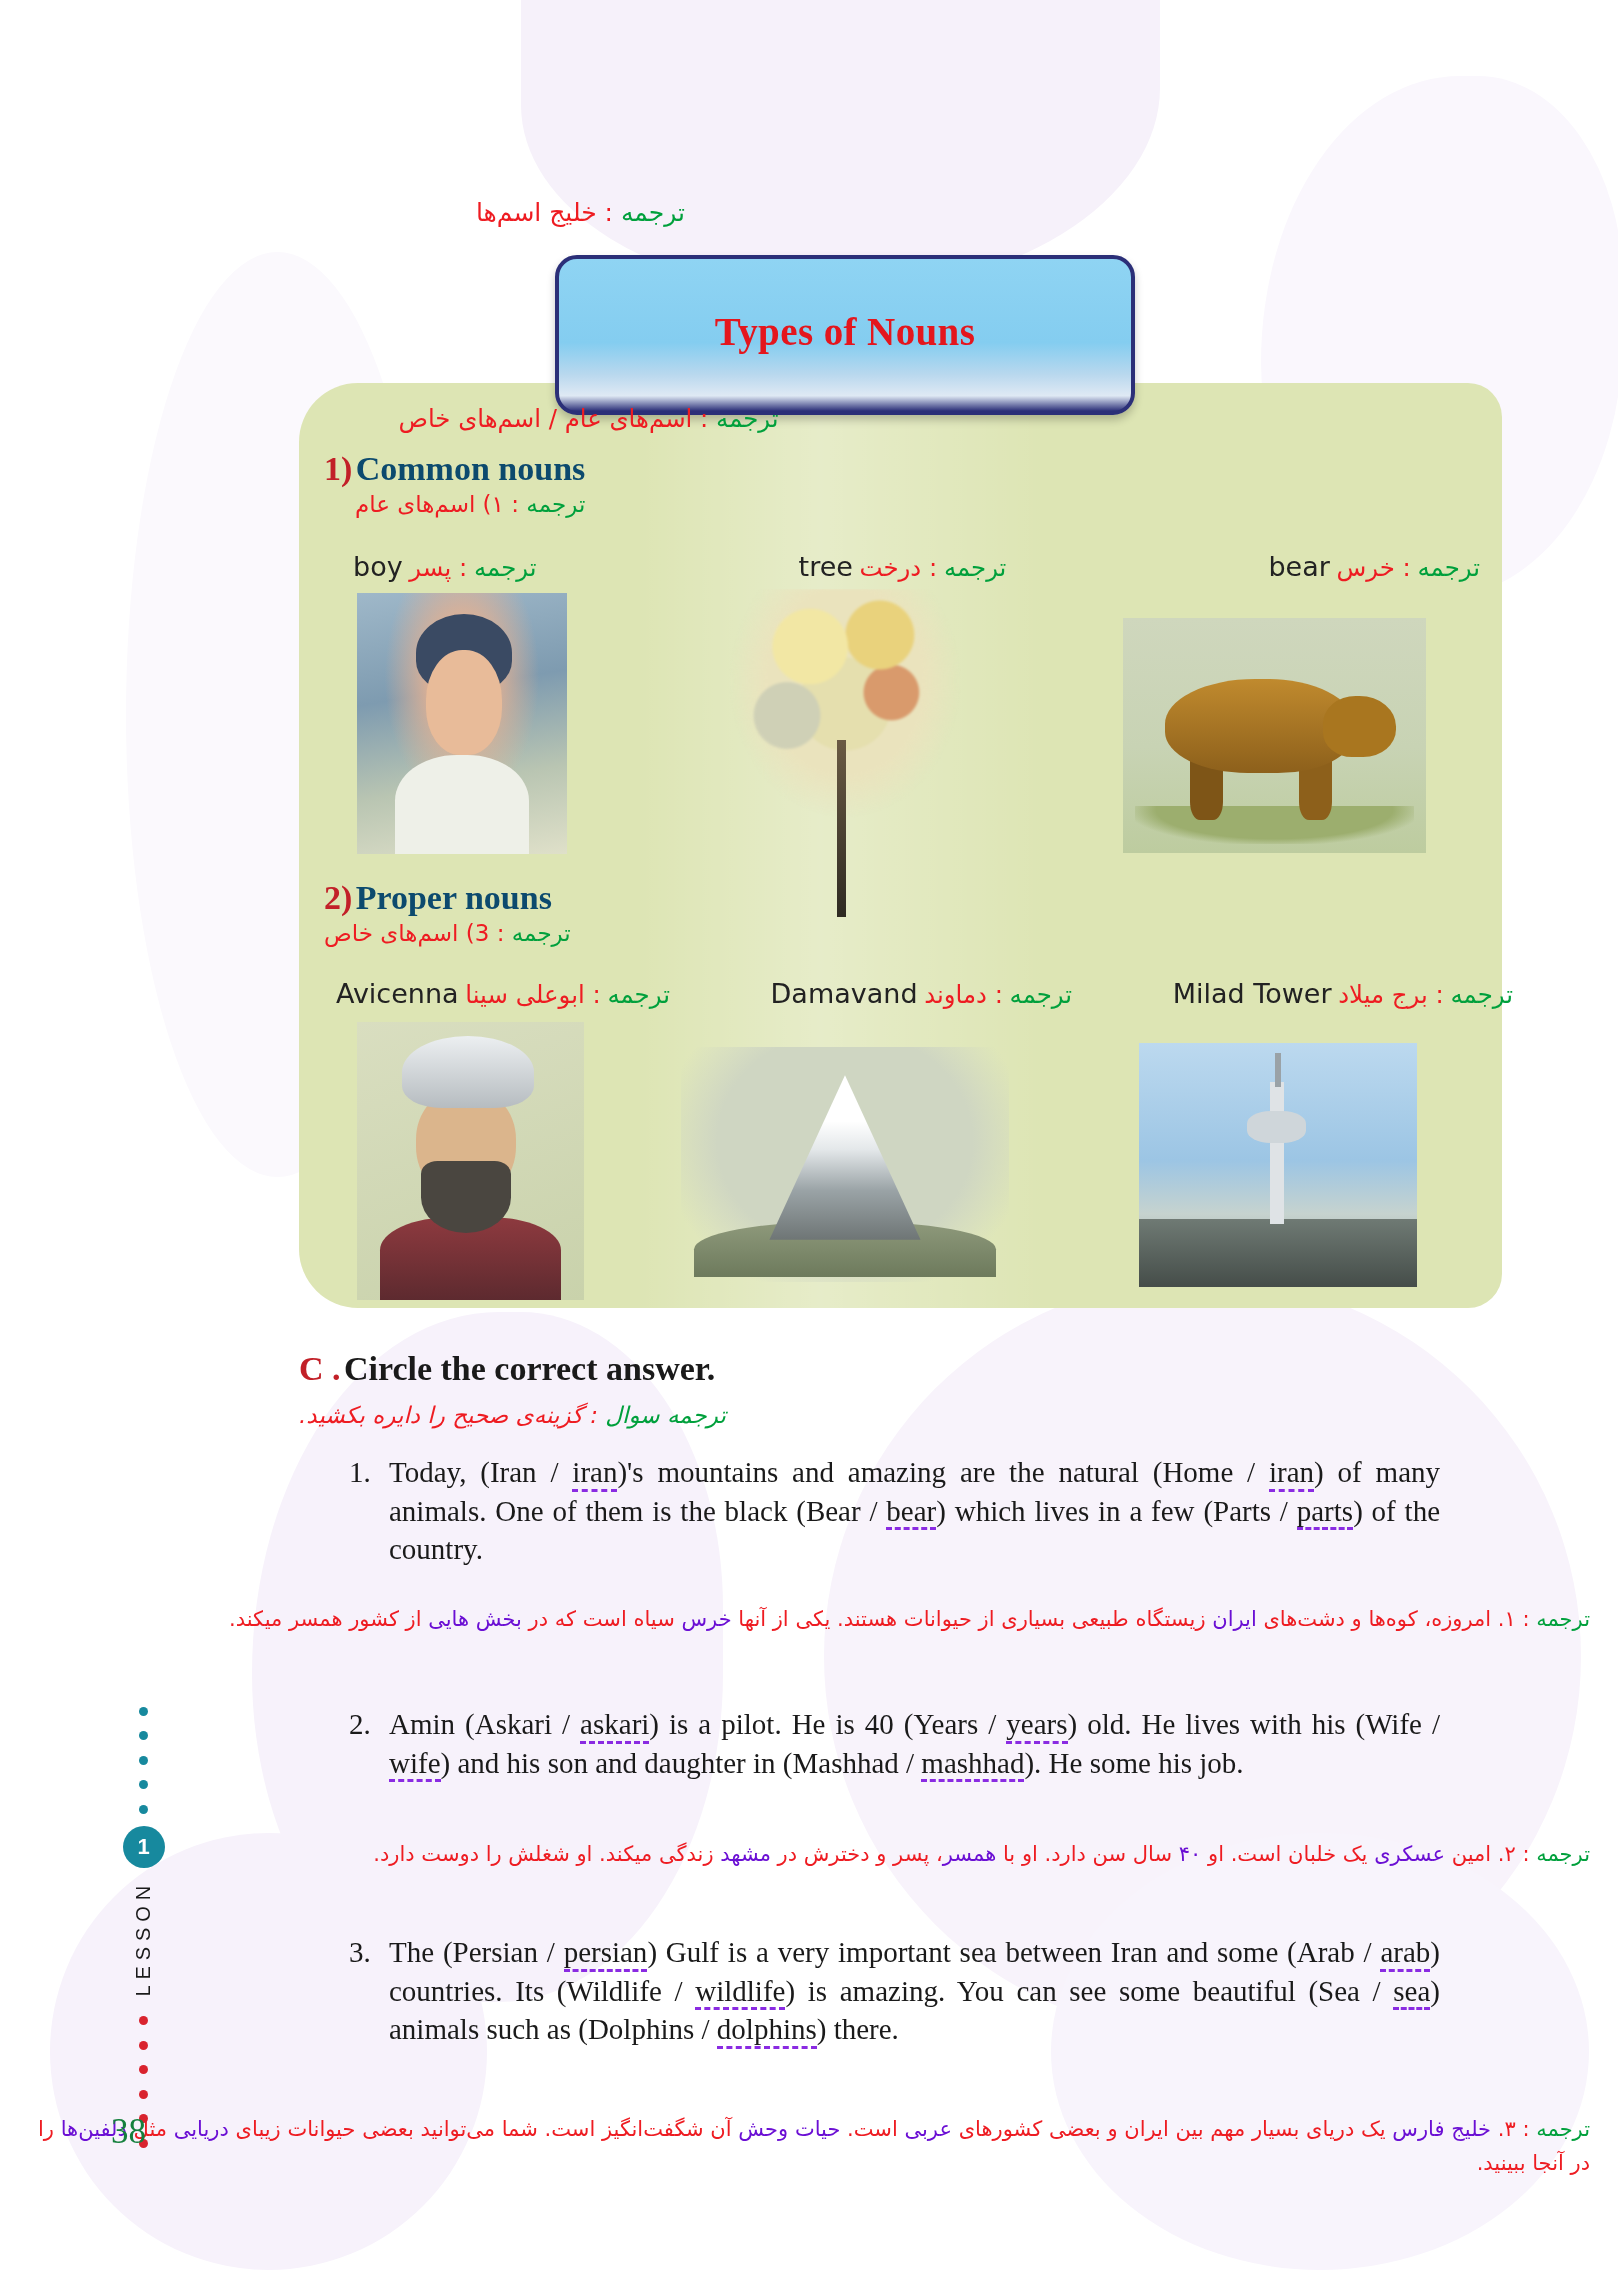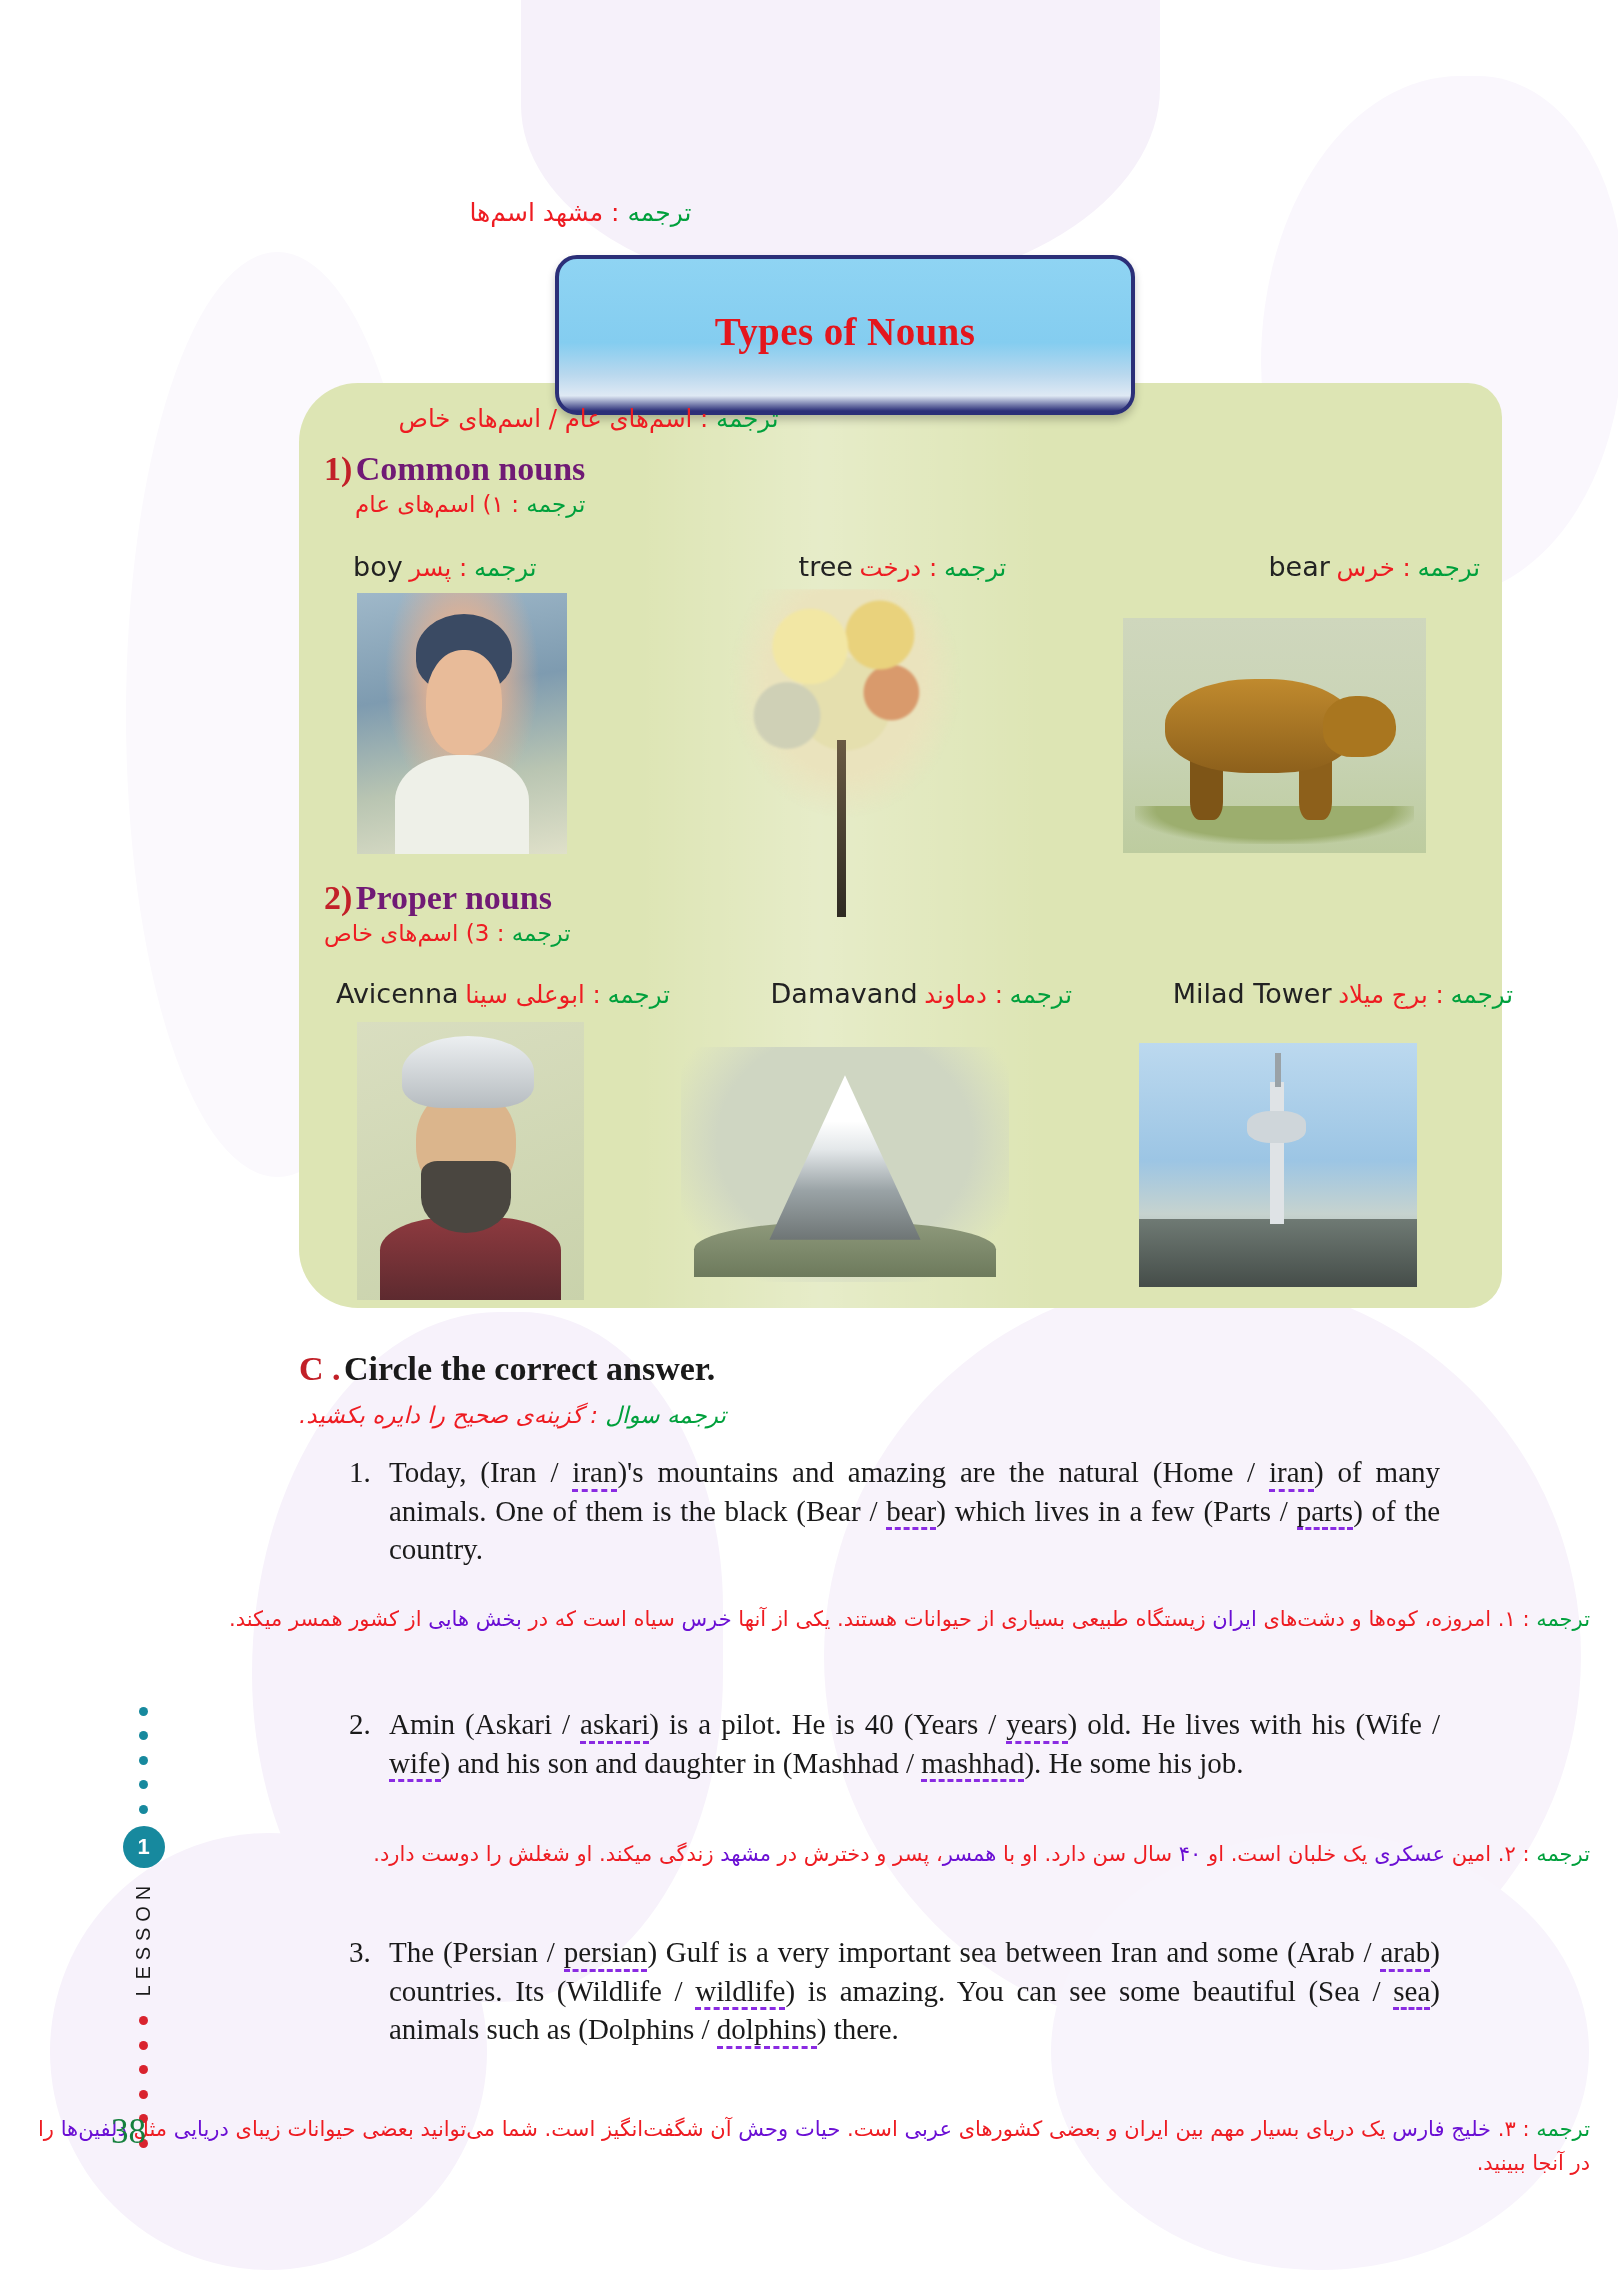--- a/index.html
+++ b/index.html
@@ -65,21 +65,21 @@
     border-radius: 59px 34px 34px 59px;
   }
   .green-panel::after {
     content:""; position:absolute; left:28%; top:0; width:34%; height:100%;
     background: linear-gradient(90deg, rgba(255,255,255,0) 0%, rgba(255,255,255,.28) 45%, rgba(255,255,255,0) 100%);
     pointer-events:none;
   }
 
   .sec-head { position: absolute; z-index: 7; }
   .sec-head .num { color: #c22028; font-weight: bold; font-size: 34px; }
-  .sec-head .eng { color: #701a75; font-weight: bold; font-size: 34px; text-align: right; }
+  .sec-head .eng { color: #0c4a6e; font-weight: bold; font-size: 34px; text-align: right; }
   .sec-head .fa {
     display: block; direction: rtl; margin-top: 3.4px;
     font-family: "DejaVu Sans", sans-serif;
     font-size: 23px; color: #ee1c22;
   }
 
   .label-row {
     position: absolute; z-index: 7; direction: rtl;
     font-family: "DejaVu Sans", sans-serif;
     font-size: 24.4px; color: #ee1c22;
@@ -216,21 +216,21 @@
 
 <div class="wm wm-a"></div>
 <div class="wm wm-b"></div>
 <div class="wm wm-c"></div>
 <div class="wm wm-d"></div>
 <div class="wm wm-e"></div>
 <div class="wm wm-f"></div>
 <div class="wm wm-g"></div>
 
 <div class="top-trans">
-  <span class="tr-kw">ترجمه</span><span> : مشهد اسم‌ها</span>
+  <span class="tr-kw">ترجمه</span><span> : خلیج اسم‌ها</span>
 </div>
 
 <div class="title-plate">
   <div class="t1">Types of Nouns</div>
 </div>
 
 <div class="green-panel"></div>
 
 <div style="position:absolute;left:0;top:404px;width:1177px;text-align:center;z-index:7;direction:rtl;font-family:'DejaVu Sans',sans-serif;font-size:24.4px;color:#ee1c22;">
   <span class="tr-kw">ترجمه</span><span> : اسم‌های عام / اسم‌های خاص</span>

